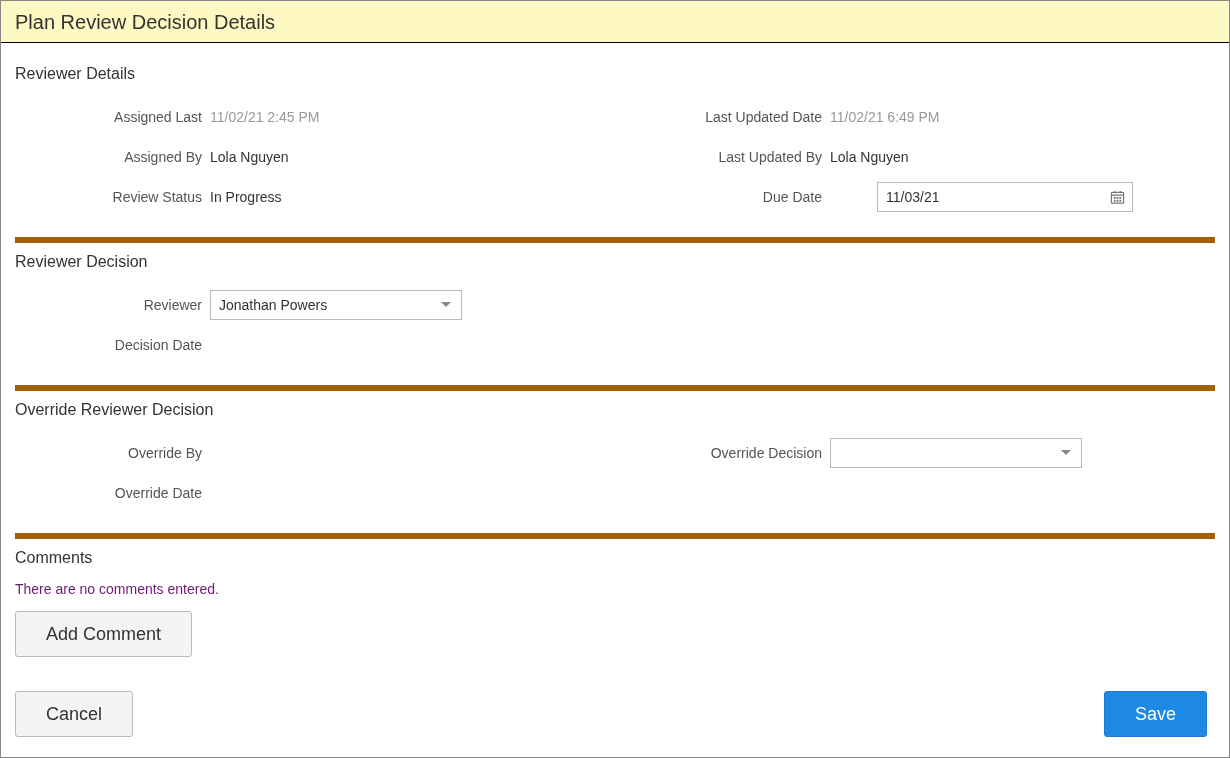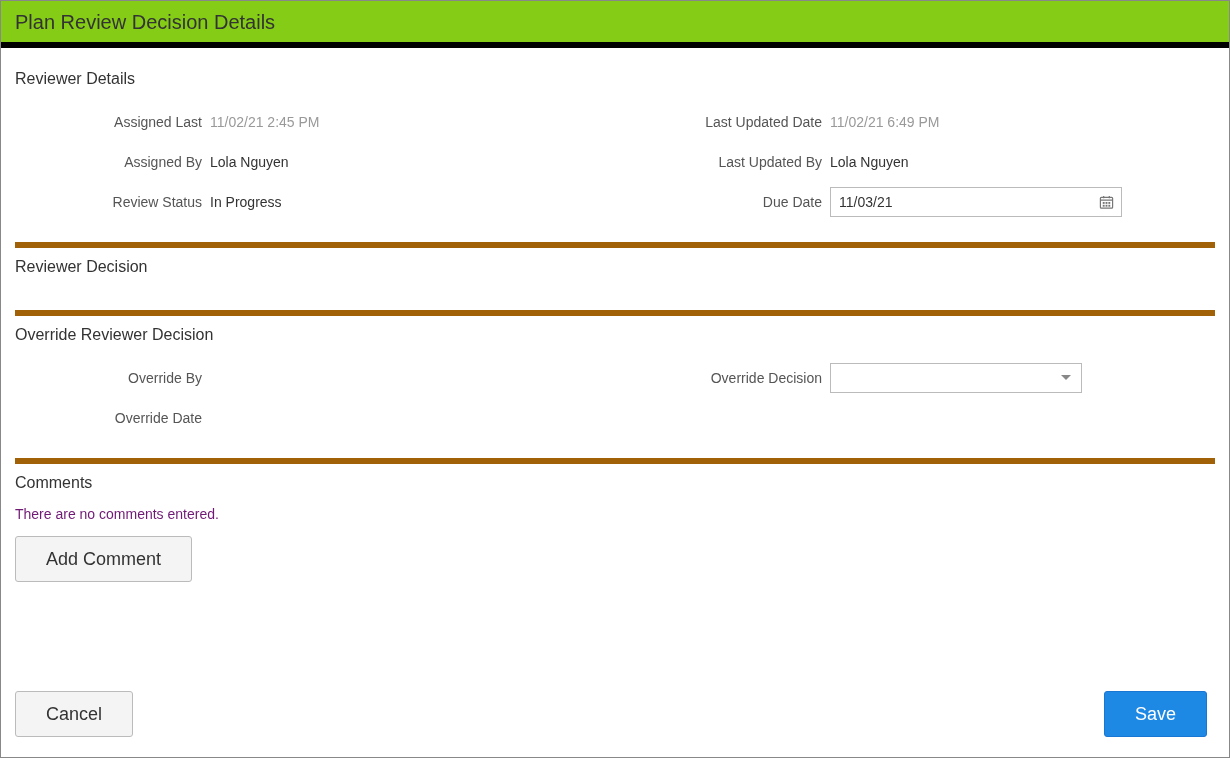--- a/index.html
+++ b/index.html
@@ -14,22 +14,22 @@
   .window {
     width: 1230px;
     height: 758px;
     border: 1px solid #888;
     background: #fff;
     position: relative;
     display: flex;
     flex-direction: column;
   }
   .header {
-    background: #84cc16;
-    border-bottom: 6px solid #000000;
+    background: #fef9c3;
+    border-bottom: 1px solid #000000;
     padding: 10px 14px 8px 14px;
     font-size: 20px;
     font-weight: 400;
     color: #333;
   }
   .content {
     flex: 1;
     padding: 12px 14px 0 14px;
     overflow: auto;
   }
@@ -77,21 +77,22 @@
     border: 1px solid #bbb;
     background: #fff;
     padding: 0 8px;
     font-family: inherit;
     font-size: 14px;
     color: #333;
     outline: none;
   }
   .date-input-wrapper {
     position: relative;
-    width: 292px;
+    width: 256px;
+    margin-left: 47px;
   }
   .date-input-wrapper .input-text {
     width: 100%;
     padding-right: 30px;
   }
   .calendar-icon {
     position: absolute;
     right: 8px;
     top: 50%;
     transform: translateY(-50%);
@@ -214,20 +215,37 @@
             </div>
           </div>
         </div>
       </div>
     </div>
 
     <div class="section">
       <div class="section-title">Reviewer Decision</div>
       <div class="form-grid">
 
+        <div>
+          <div class="form-row">
+            <div class="form-label">Reviewer</div>
+            <div class="select-wrapper">
+              <span>Jonathan Powers</span>
+              <span class="caret-icon">
+                <svg width="10" height="6" viewBox="0 0 10 6">
+                    <path d="M0 0 L5 5 L10 0 Z" fill="currentColor"></path>
+                  </svg>
+              </span>
+            </div>
+          </div>
+          <div class="form-row">
+            <div class="form-label">Decision Date</div>
+            <div class="form-value"></div>
+          </div>
+        </div>
 
       </div>
     </div>
 
     <div class="section">
       <div class="section-title">Override Reviewer Decision</div>
       <div class="form-grid">
 
         <div>
           <div class="form-row">

